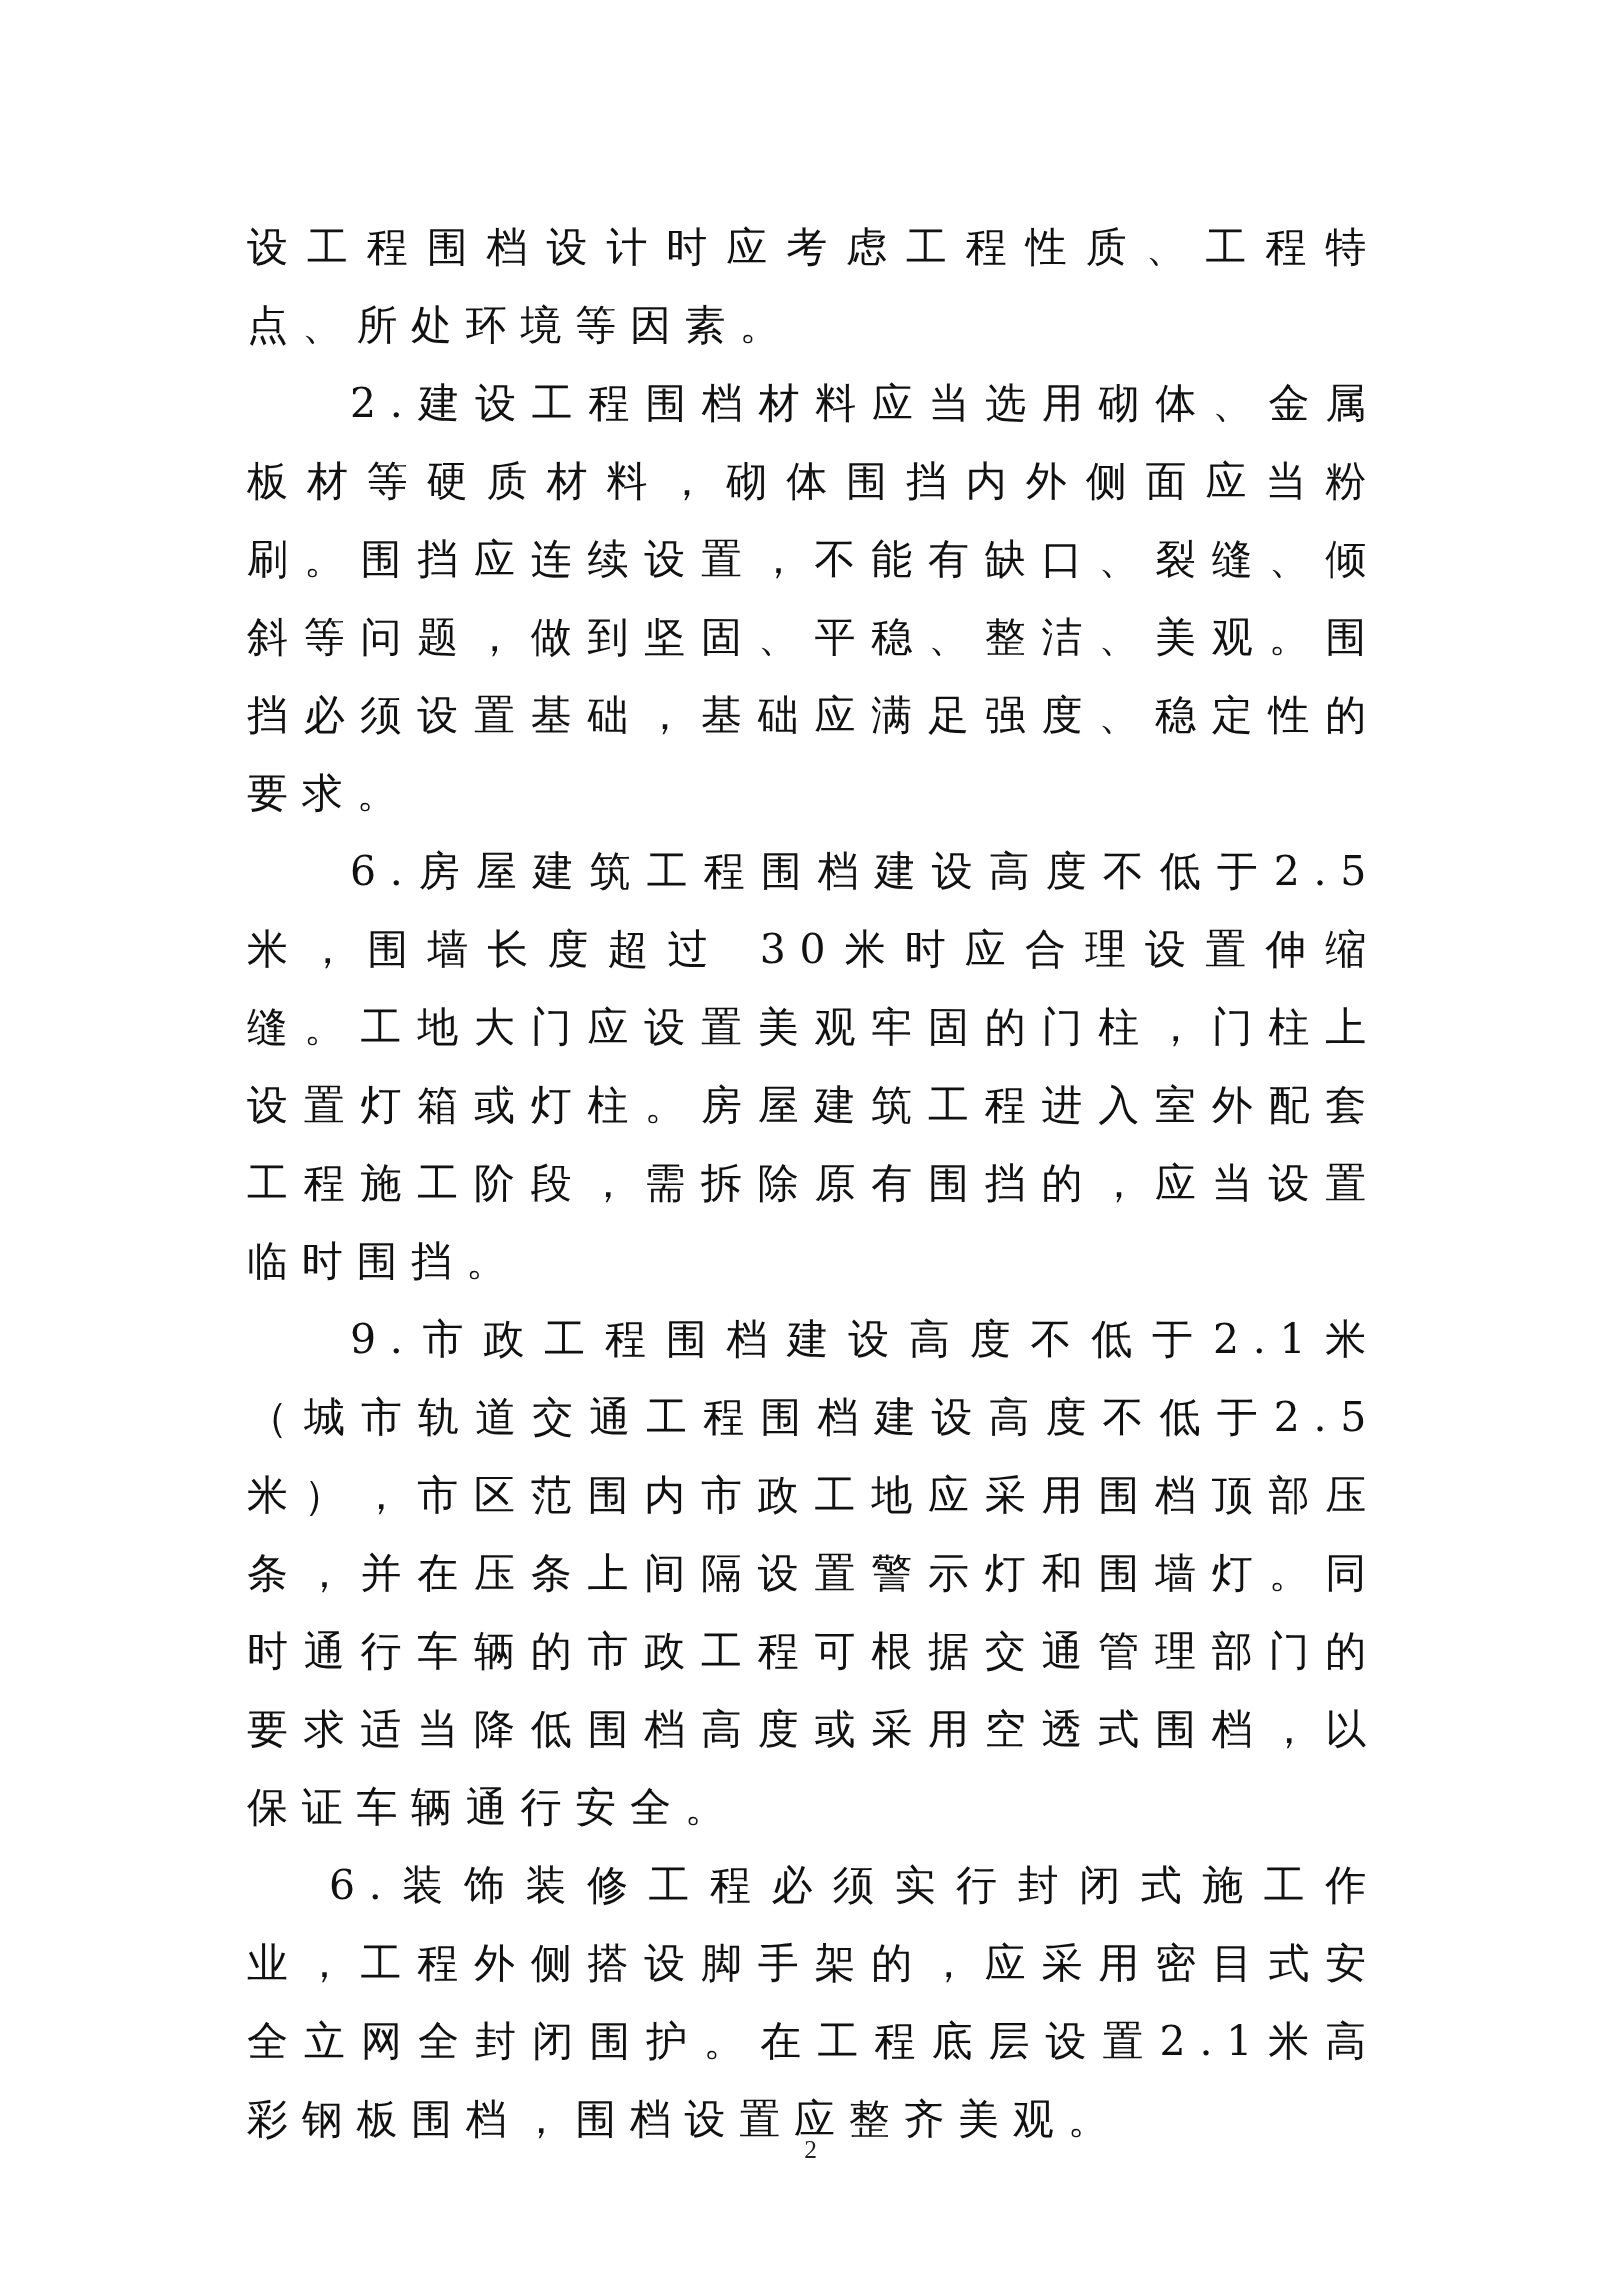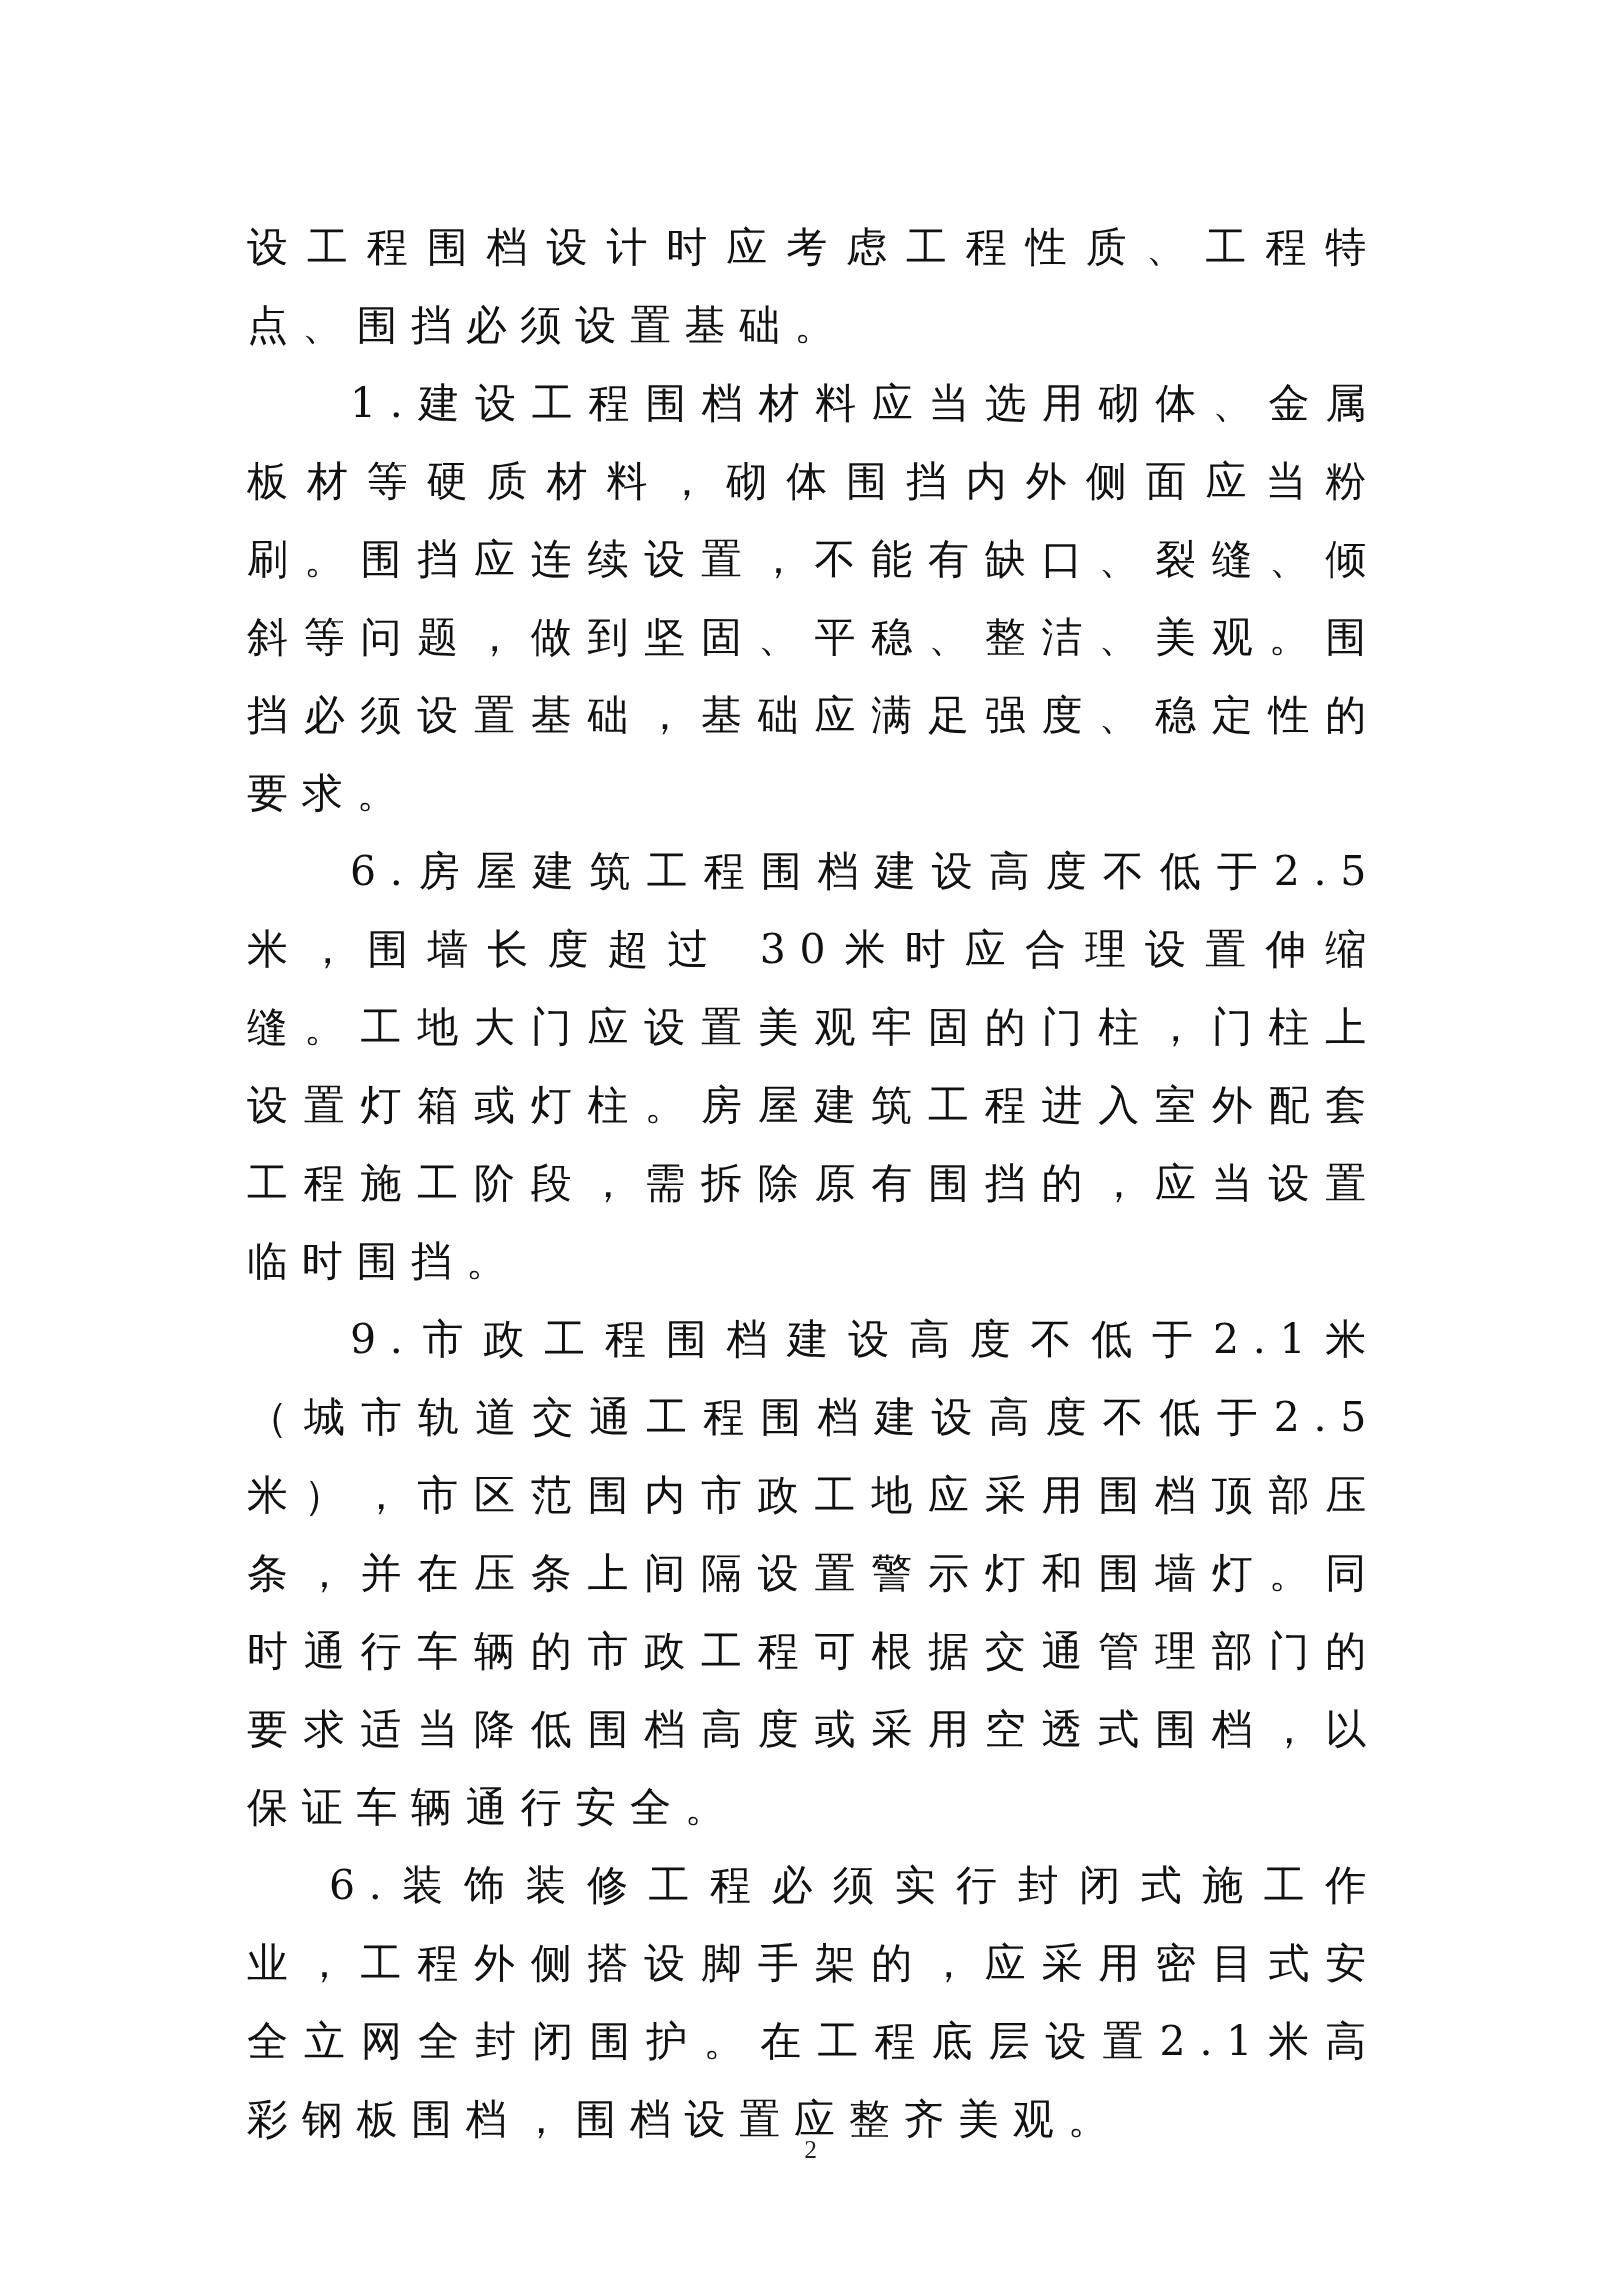--- a/index.html
+++ b/index.html
@@ -54,23 +54,23 @@
       font-size: 25.5px;
       color: #222222;
     }
   </style>
 </head>
 <body>
 
 <div class="page">
   <div class="body-text">
 
-    <p class="para">设工程围档设计时应考虑工程性质、工程特点、围挡必须设置基础。</p>
+    <p class="para">设工程围档设计时应考虑工程性质、工程特点、所处环境等因素。</p>
 
-    <p class="para indent">1.建设工程围档材料应当选用砌体、金属板材等硬质材料，砌体围挡内外侧面应当粉刷。围挡应连续设置，不能有缺口、裂缝、倾斜等问题，做到坚固、平稳、整洁、美观。围挡必须设置基础，基础应满足强度、稳定性的要求。</p>
+    <p class="para indent">2.建设工程围档材料应当选用砌体、金属板材等硬质材料，砌体围挡内外侧面应当粉刷。围挡应连续设置，不能有缺口、裂缝、倾斜等问题，做到坚固、平稳、整洁、美观。围挡必须设置基础，基础应满足强度、稳定性的要求。</p>
 
     <p class="para indent">6.房屋建筑工程围档建设高度不低于2.5米，围墙长度超过 30米时应合理设置伸缩缝。工地大门应设置美观牢固的门柱，门柱上设置灯箱或灯柱。房屋建筑工程进入室外配套工程施工阶段，需拆除原有围挡的，应当设置临时围挡。</p>
 
     <p class="para indent">9.市政工程围档建设高度不低于2.1米（城市轨道交通工程围档建设高度不低于2.5米），市区范围内市政工地应采用围档顶部压条，并在压条上间隔设置警示灯和围墙灯。同时通行车辆的市政工程可根据交通管理部门的要求适当降低围档高度或采用空透式围档，以保证车辆通行安全。</p>
 
 
     <p class="para indent-small">6.装饰装修工程必须实行封闭式施工作业，工程外侧搭设脚手架的，应采用密目式安全立网全封闭围护。在工程底层设置2.1米高彩钢板围档，围档设置应整齐美观。</p>
 
   </div>
 

